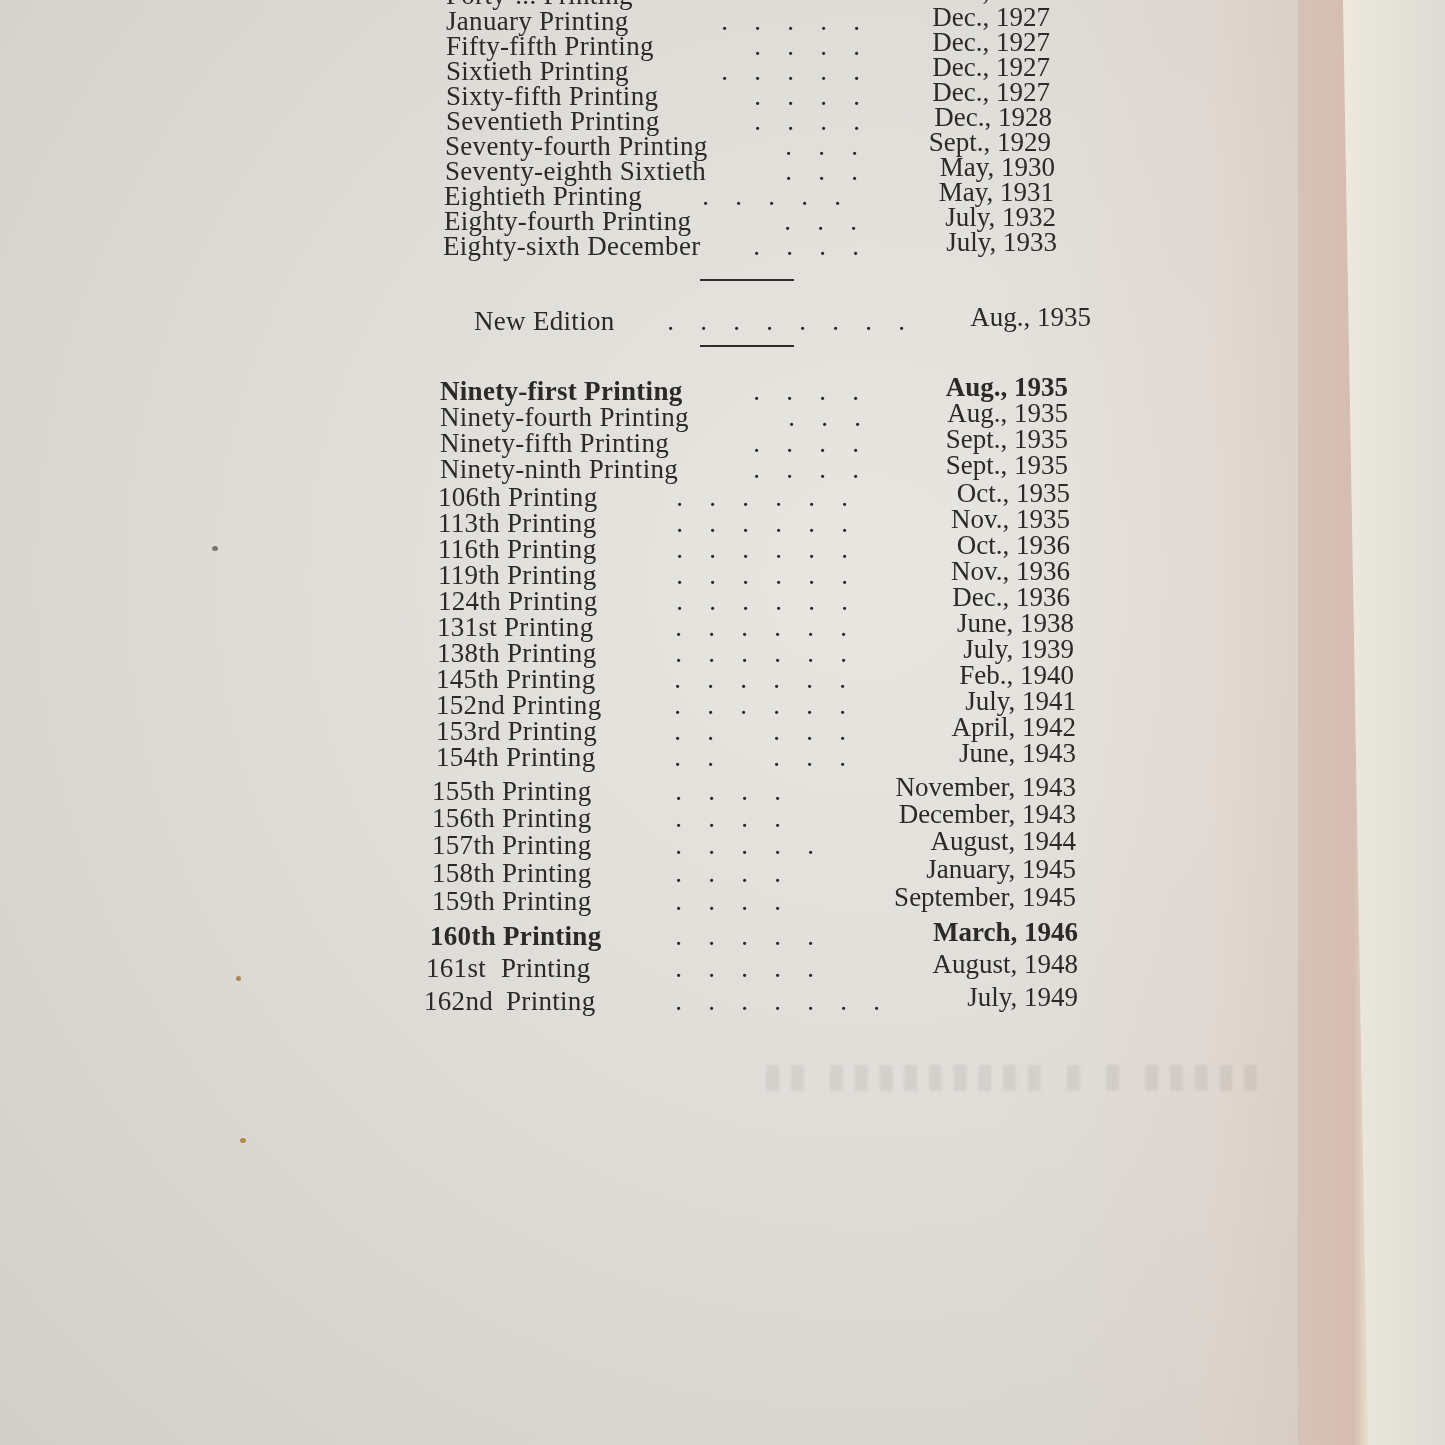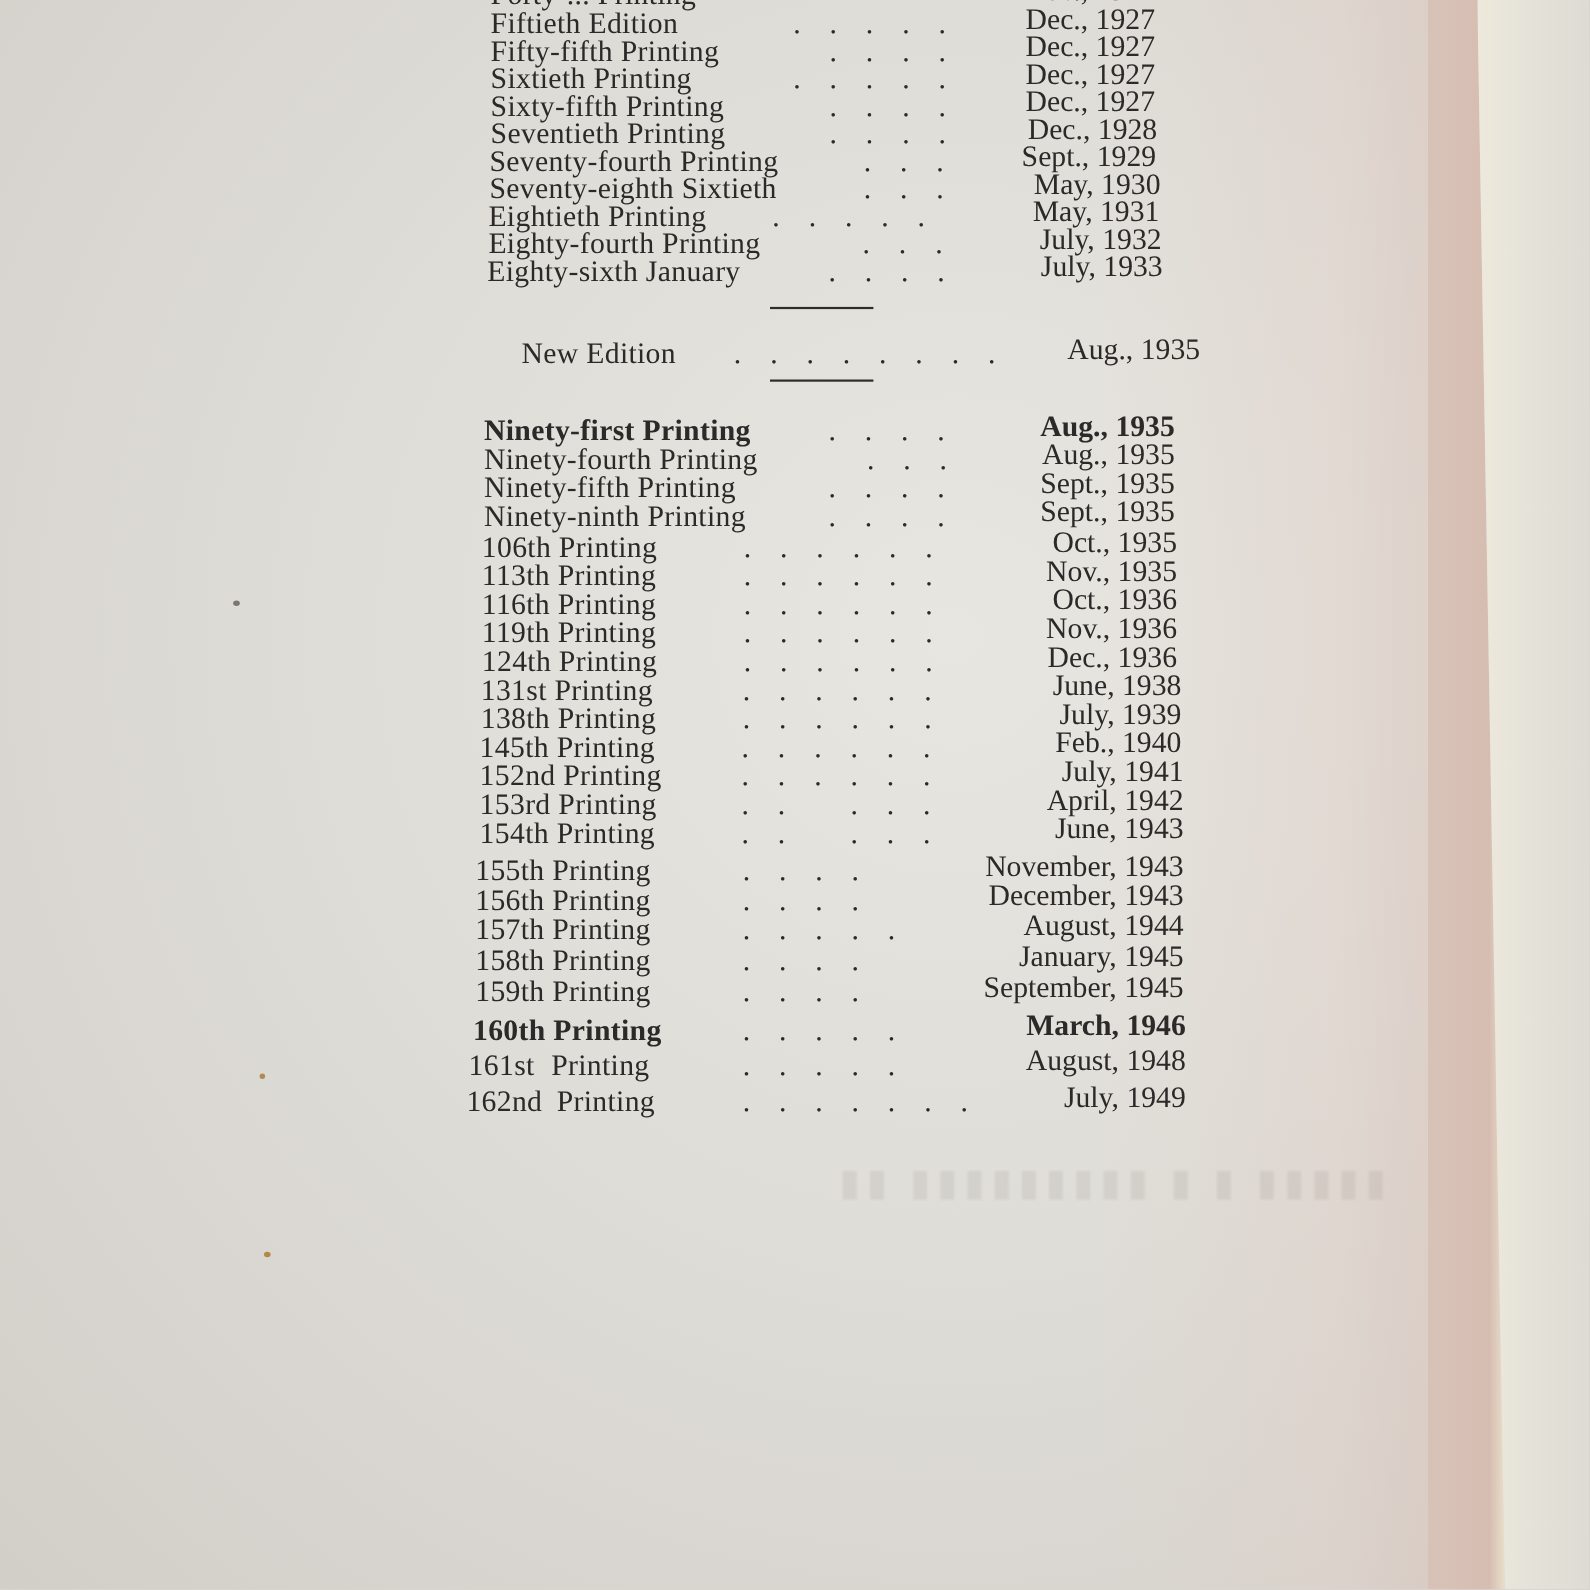--- a/index.html
+++ b/index.html
@@ -112,21 +112,21 @@
 
 <div class="showthrough">▮▮▮▮▮ ▮ ▮ ▮▮▮▮▮▮▮▮▮ ▮▮</div>
 
 <div class="list">
 
   <div class="row" style="left:446px; top:-20px; width:604px;">
     <span class="label">Forty-... Printing</span>
     <span class="date">Nov., 1927</span>
   </div>
   <div class="row" style="left:446px; top:6px; width:604px;">
-    <span class="label">Fiftieth Edition</span>
+    <span class="label">January Printing</span>
     <span class="dots" style="left:262px;"><span>.</span><span>.</span><span>.</span><span>.</span><span>.</span></span>
     <span class="date">Dec., 1927</span>
   </div>
   <div class="row" style="left:446px; top:31px; width:604px;">
     <span class="label">Fifty-fifth Printing</span>
     <span class="dots" style="left:295px;"><span>.</span><span>.</span><span>.</span><span>.</span></span>
     <span class="date">Dec., 1927</span>
   </div>
   <div class="row" style="left:446px; top:56px; width:604px;">
     <span class="label">Sixtieth Printing</span>
@@ -157,21 +157,21 @@
     <span class="label">Eightieth Printing</span>
     <span class="dots" style="left:245px;"><span>.</span><span>.</span><span>.</span><span>.</span><span>.</span></span>
     <span class="date">May, 1931</span>
   </div>
   <div class="row" style="left:444px; top:206px; width:612px;">
     <span class="label">Eighty-fourth Printing</span>
     <span class="dots" style="left:327px;"><span>.</span><span>.</span><span>.</span></span>
     <span class="date">July, 1932</span>
   </div>
   <div class="row" style="left:443px; top:231px; width:614px;">
-    <span class="label">Eighty-sixth January</span>
+    <span class="label">Eighty-sixth December</span>
     <span class="dots" style="left:297px;"><span>.</span><span>.</span><span>.</span><span>.</span></span>
     <span class="date">July, 1933</span>
   </div>
 
   <div class="rule" style="left:700px; top:279px; width:94px;"></div>
 
   <div class="row" style="left:444px; top:306px; width:617px;margin-left:30px;">
     <span class="label">New Edition</span>
     <span class="dots" style="left:180px;"><span>.</span><span>.</span><span>.</span><span>.</span><span>.</span><span>.</span><span>.</span><span>.</span></span>
     <span class="date">Aug., 1935</span>

